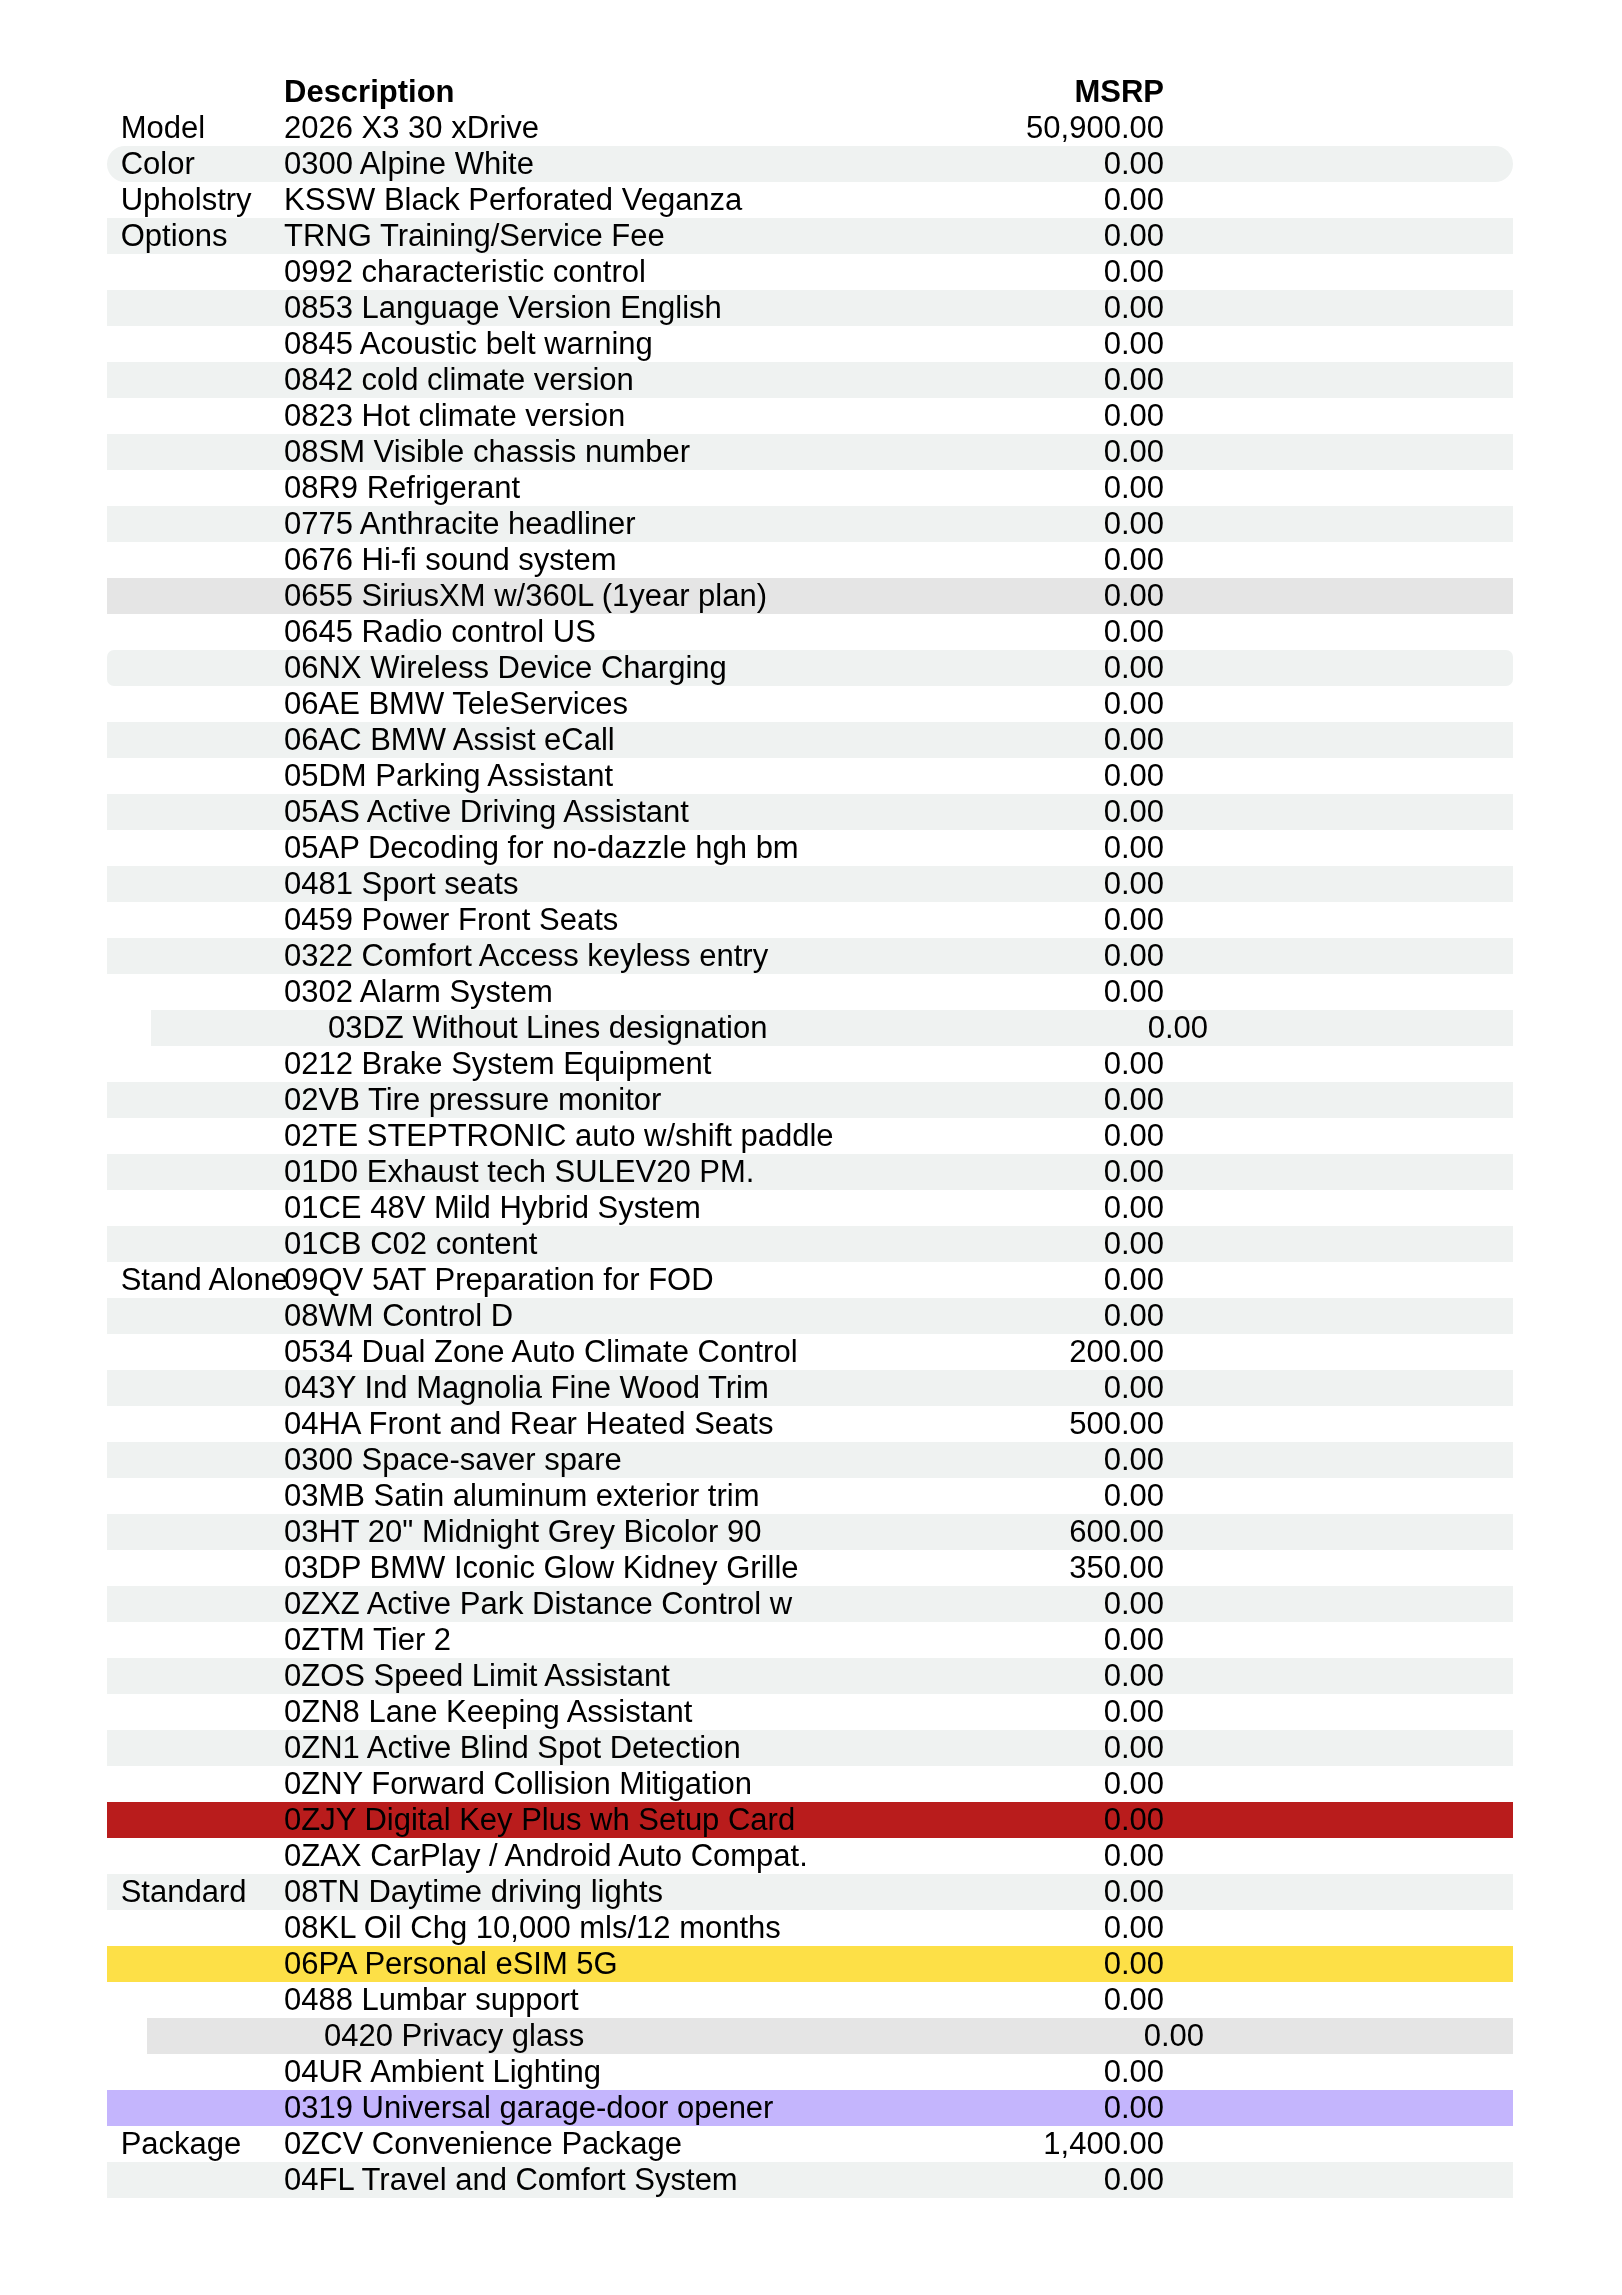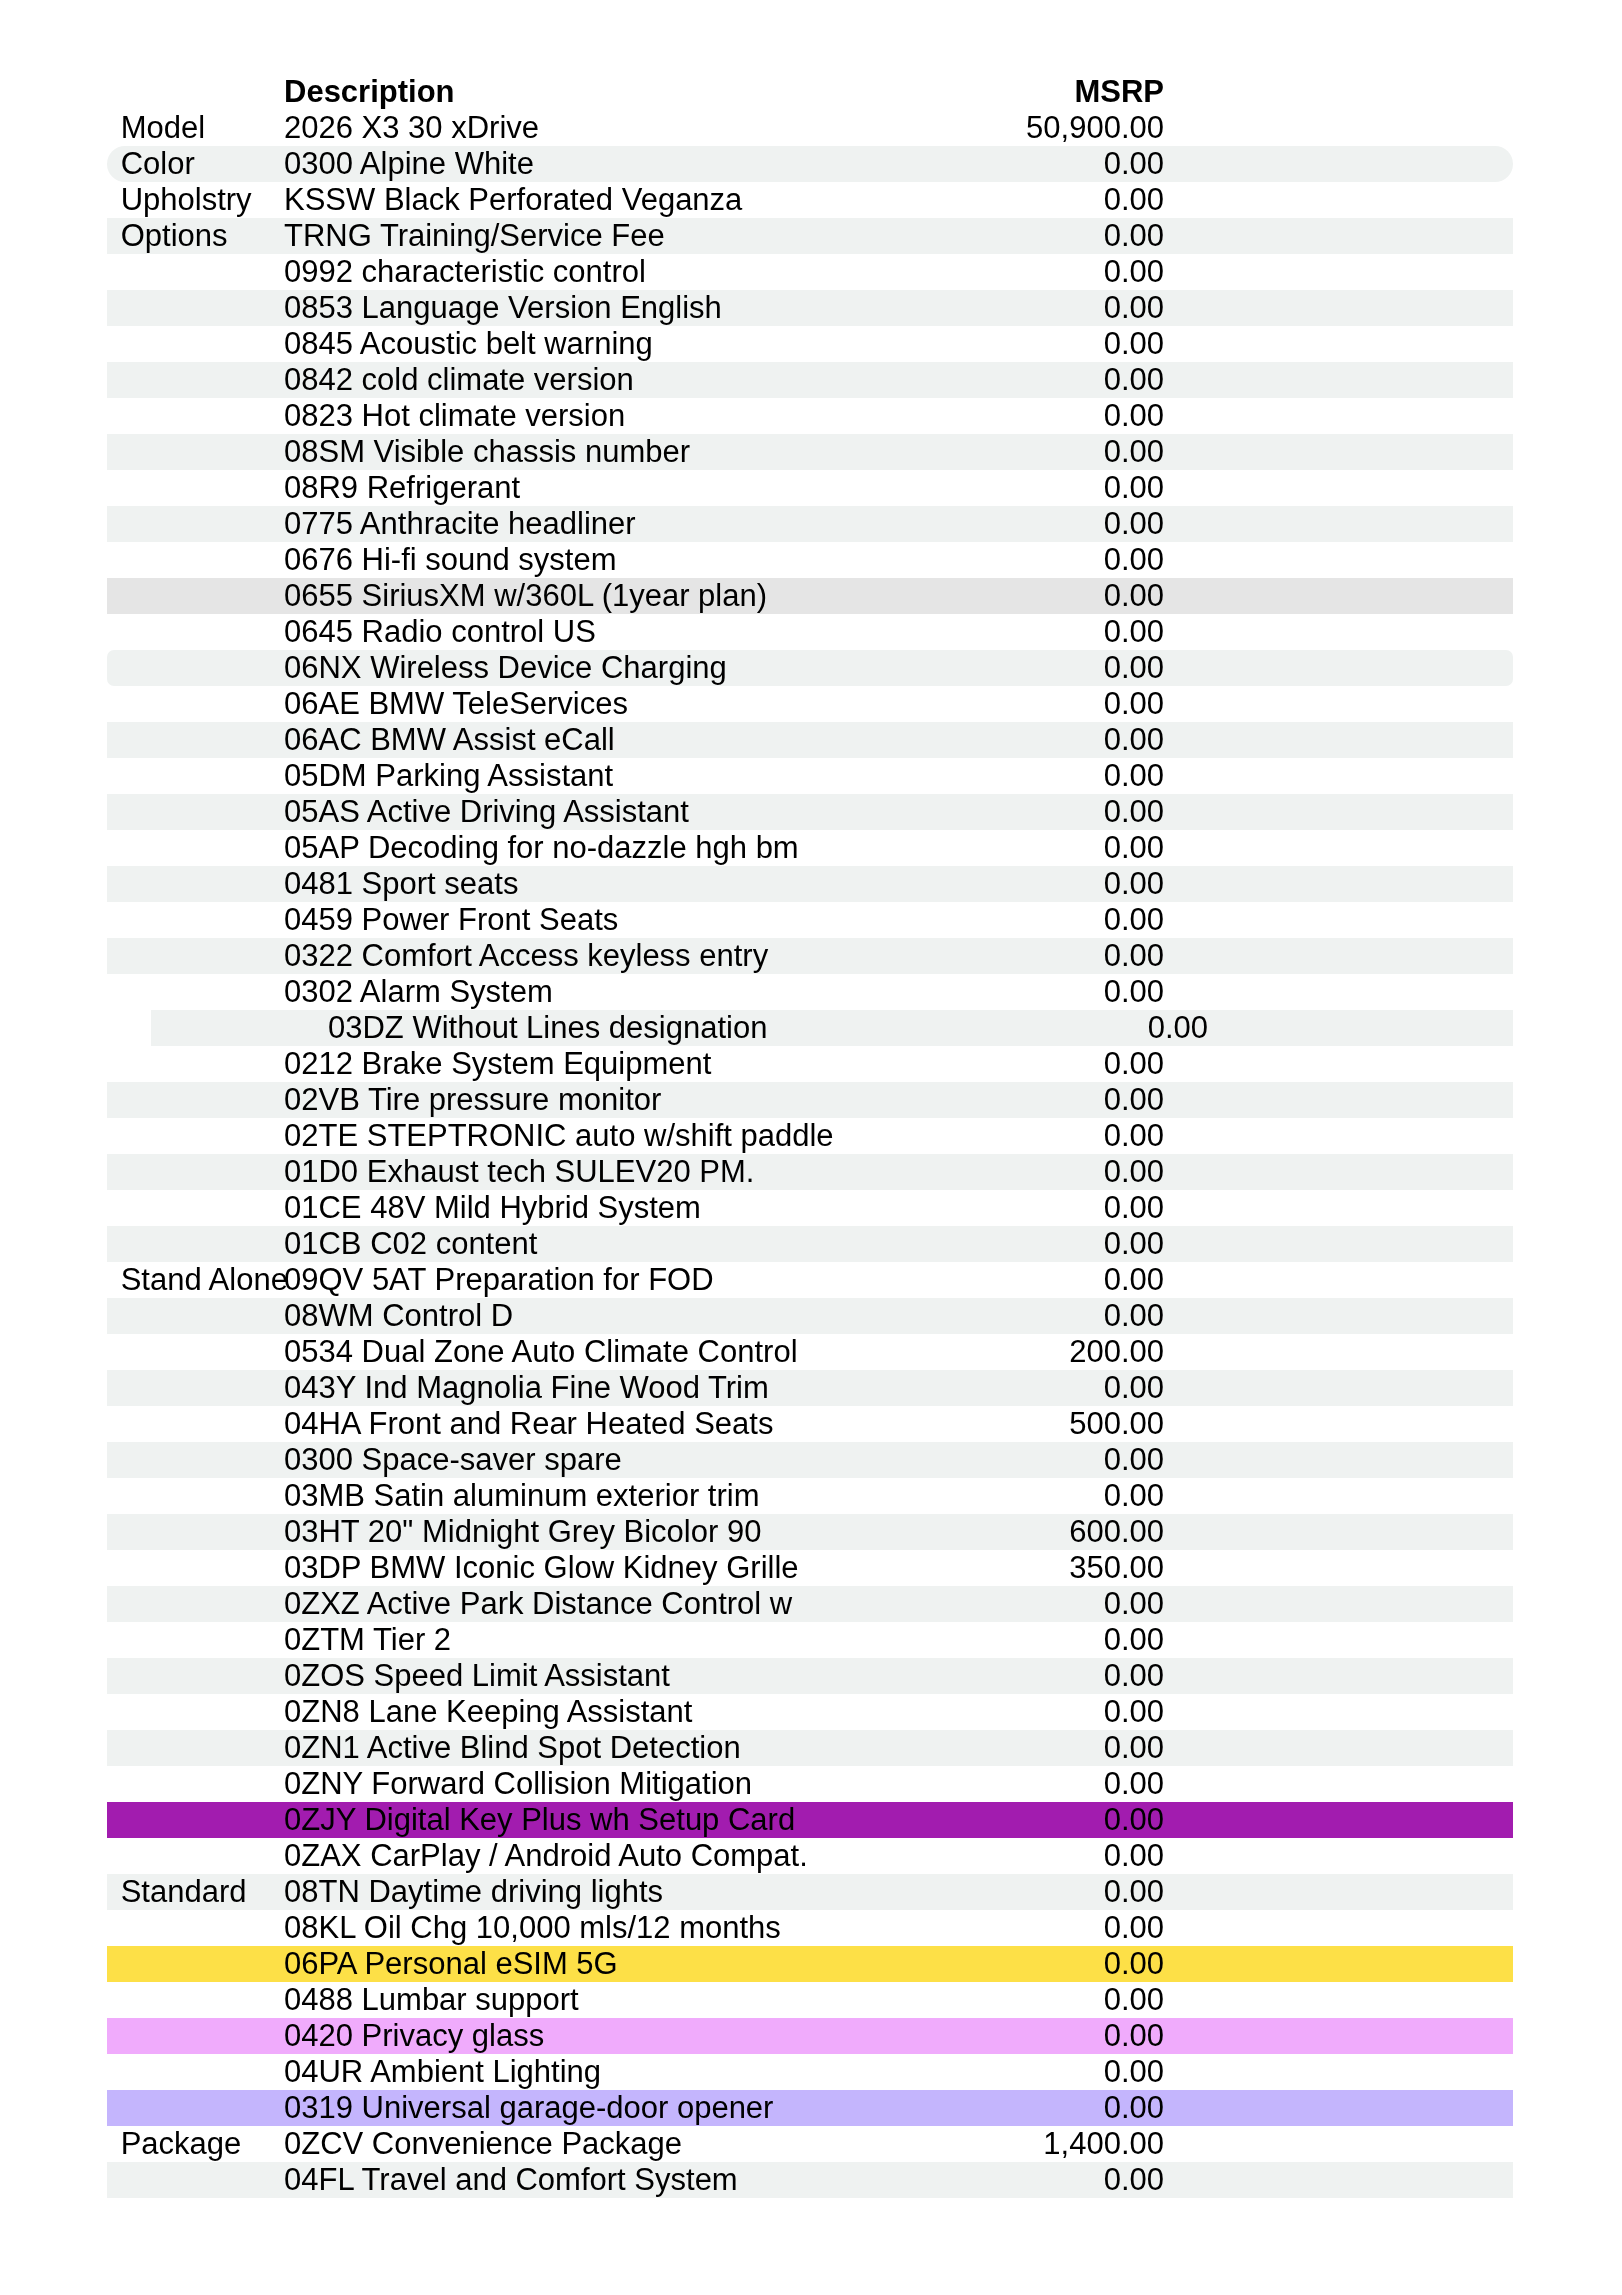--- a/index.html
+++ b/index.html
@@ -251,21 +251,21 @@
       <div class="row shaded" style="background: rgb(239, 242, 241);">
         <span class="cell c-cat"></span>
         <span class="cell c-desc">0ZN1 Active Blind Spot Detection</span>
         <span class="cell c-msrp">0.00</span>
       </div>
       <div class="row">
         <span class="cell c-cat"></span>
         <span class="cell c-desc">0ZNY Forward Collision Mitigation</span>
         <span class="cell c-msrp">0.00</span>
       </div>
-      <div class="row shaded" style="background: #a21caf;">
+      <div class="row shaded" style="background: #b91c1c;">
         <span class="cell c-cat"></span>
         <span class="cell c-desc">0ZJY Digital Key Plus wh Setup Card</span>
         <span class="cell c-msrp">0.00</span>
       </div>
       <div class="row">
         <span class="cell c-cat"></span>
         <span class="cell c-desc">0ZAX CarPlay / Android Auto Compat.</span>
         <span class="cell c-msrp">0.00</span>
       </div>
       <div class="row shaded" style="background: rgb(239, 242, 241);">
@@ -281,21 +281,21 @@
       <div class="row shaded" style="background: #fde047;">
         <span class="cell c-cat"></span>
         <span class="cell c-desc">06PA Personal eSIM 5G</span>
         <span class="cell c-msrp">0.00</span>
       </div>
       <div class="row">
         <span class="cell c-cat"></span>
         <span class="cell c-desc">0488 Lumbar support</span>
         <span class="cell c-msrp">0.00</span>
       </div>
-      <div class="row shaded" style="background: #f0abfc;">
+      <div class="row shaded" style="background: #e5e5e5; margin-left: 40px;">
         <span class="cell c-cat"></span>
         <span class="cell c-desc">0420 Privacy glass</span>
         <span class="cell c-msrp">0.00</span>
       </div>
       <div class="row">
         <span class="cell c-cat"></span>
         <span class="cell c-desc">04UR Ambient Lighting</span>
         <span class="cell c-msrp">0.00</span>
       </div>
       <div class="row shaded" style="background: #c4b5fd; padding-left: 32px;">

